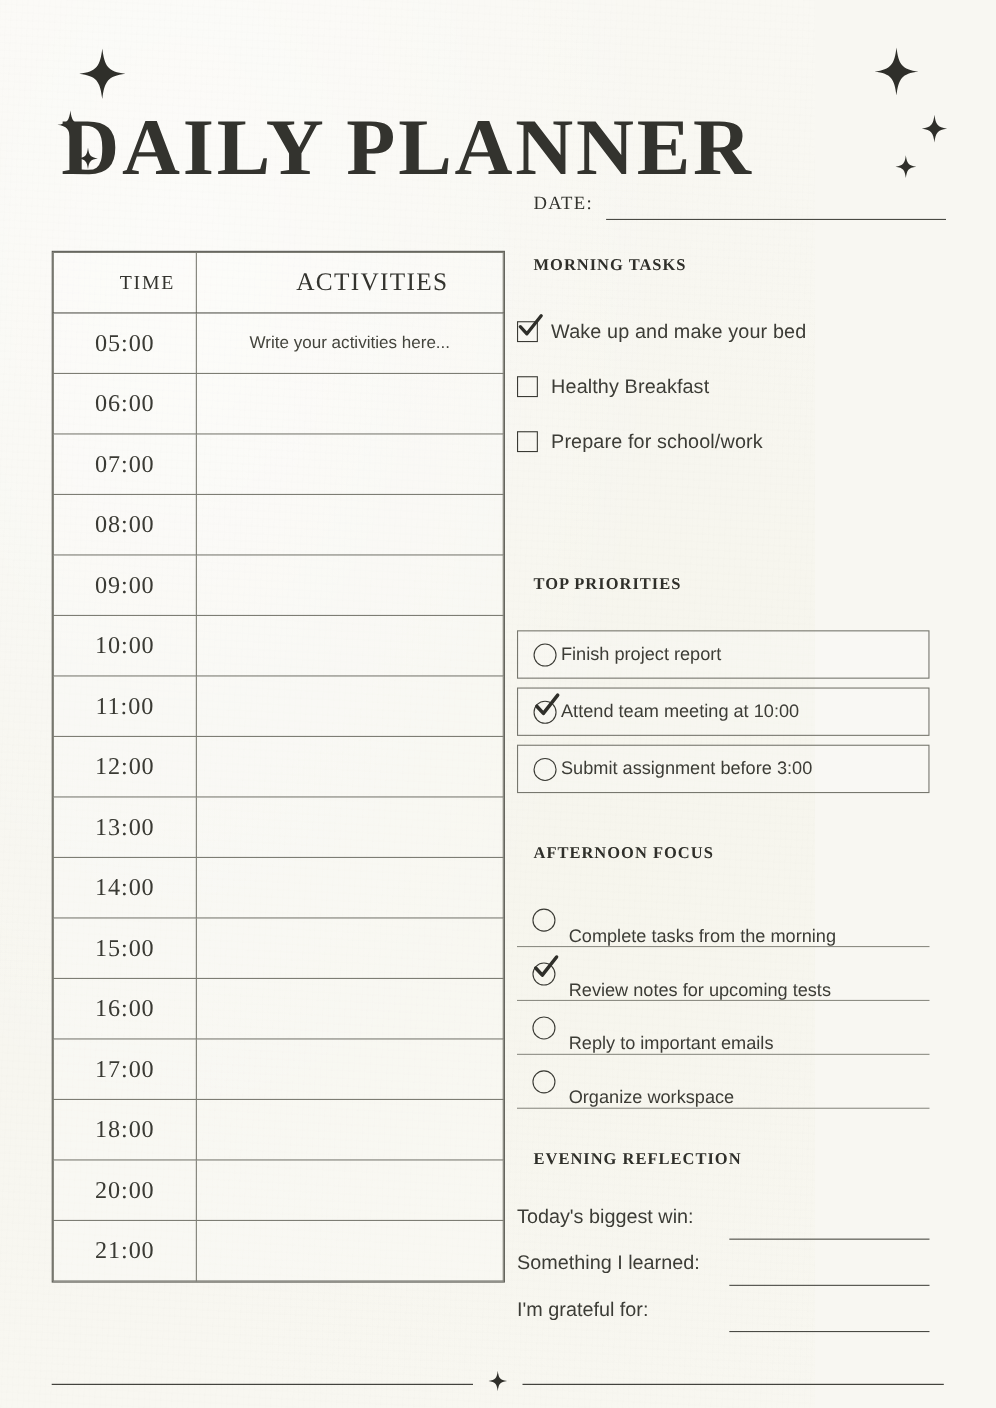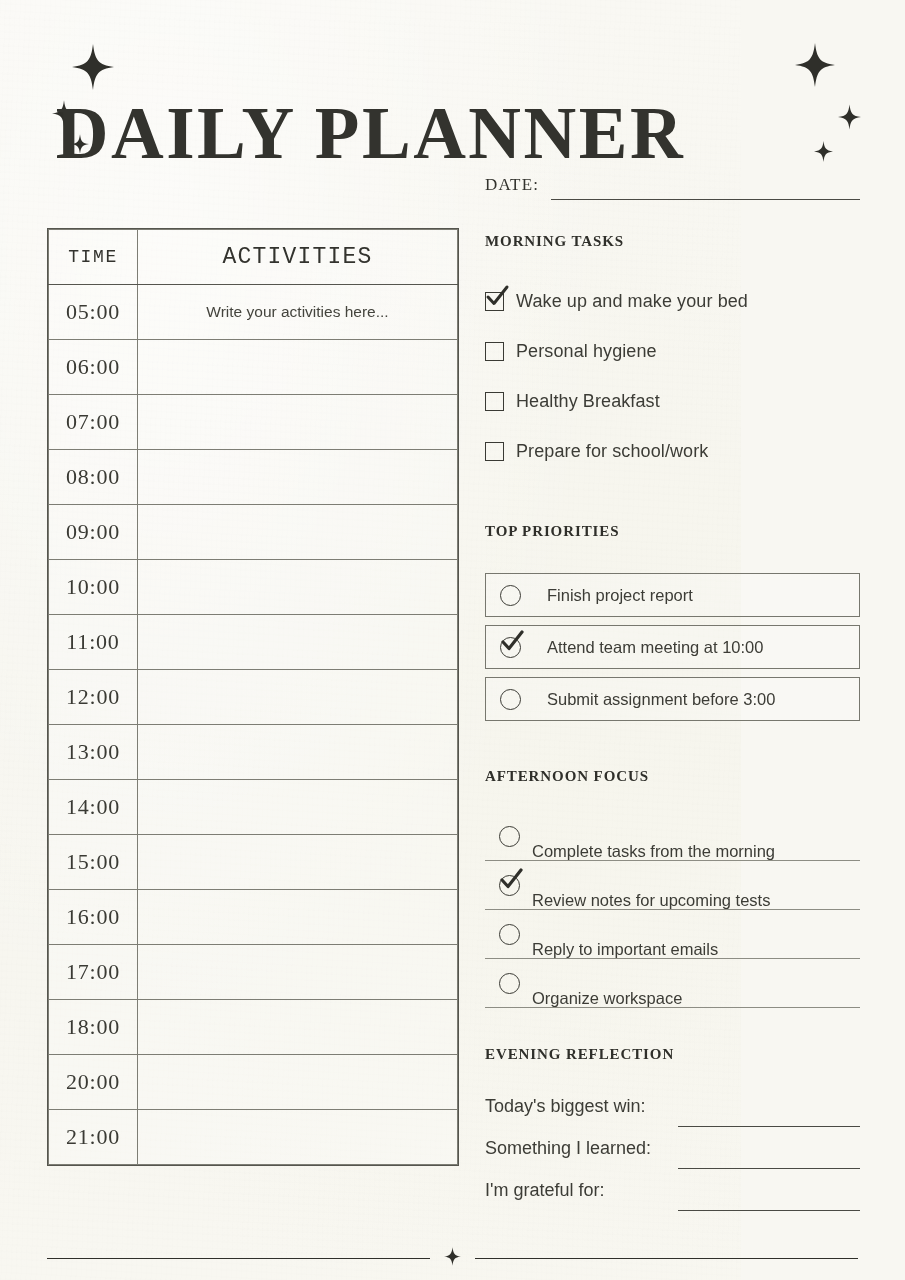--- a/index.html
+++ b/index.html
@@ -83,24 +83,25 @@
     border-collapse: collapse;
     background: rgba(255,255,255,0.22);
   }
   .schedule table { border-collapse: collapse; width: 100%; }
   .schedule th, .schedule td {
     border: 1.1px solid #7d7d74;
     padding: 0;
   }
   .schedule thead th {
     height: 54px;
-    font-family: Liberation Mono, monospace;
+    font-family: Liberation Serif, serif;
     font-weight: normal;
     color: #33332e;
     border-bottom: 1.4px solid #55554e;
+    padding-left: 41px;
   }
   .col-time { width: 88px; }
   .th-time { font-size: 18px; letter-spacing: 1.6px; }
   .th-act  { font-size: 23px; letter-spacing: 1.2px; }
   .schedule tbody td { height: 54px; vertical-align: middle; }
   .cell-time {
     text-align: center;
     font-family: "Liberation Serif", serif;
     font-size: 22px;
     letter-spacing: .8px;
@@ -116,21 +117,21 @@
   
   .sec-title {
     position: absolute;
     left: 485px;
     font-family: "Liberation Serif", serif;
     font-size: 15px;
     letter-spacing: .9px;
     color: #2f2f2a;
     font-weight: bold;
   }
-  .list { position: absolute; left: 485px; width: 375px; }
+  .list { position: absolute; left: 470px; width: 375px; }
 
   
   .mrow {
     display: flex;
     align-items: center;
     height: 50px;
     gap: 12px;
   }
   .sqbox {
     width: 17px; height: 17px;
@@ -142,21 +143,21 @@
   .tick {
     position: absolute;
     left: -2px; top: -9px;
     width: 26px; height: 26px;
   }
 
   
   .prow {
     display: flex;
     align-items: center;
-    gap: 26px;
+    gap: 4px;
     height: 42px;
     border: 1.4px solid #77776e;
     margin-bottom: 8px;
     padding-left: 14px;
     background: rgba(255,255,255,0.18);
   }
   .circ {
     width: 19px; height: 19px;
     border: 1.7px solid #3a3a34;
     border-radius: 50%;
@@ -335,24 +336,20 @@
       <div class="mrow">
         <div class="sqbox">
           <svg class="tick" width="26" height="26" viewBox="0 0 26 26">
             <path d="M4 13 L10 19.5 L23 3" fill="none" stroke="#2f2f2a" stroke-width="3" stroke-linecap="round" stroke-linejoin="round"></path>
           </svg>
         </div>
         <span class="mlabel">Wake up and make your bed</span>
       </div>
       <div class="mrow">
         <div class="sqbox"></div>
-        <span class="mlabel">Personal hygiene</span>
-      </div>
-      <div class="mrow">
-        <div class="sqbox"></div>
         <span class="mlabel">Healthy Breakfast</span>
       </div>
       <div class="mrow">
         <div class="sqbox"></div>
         <span class="mlabel">Prepare for school/work</span>
       </div>
     </div>
 
   <div class="sec-title" style="top:523px;">TOP PRIORITIES</div>
   <div class="list" id="priority-list" style="top:573px;">

